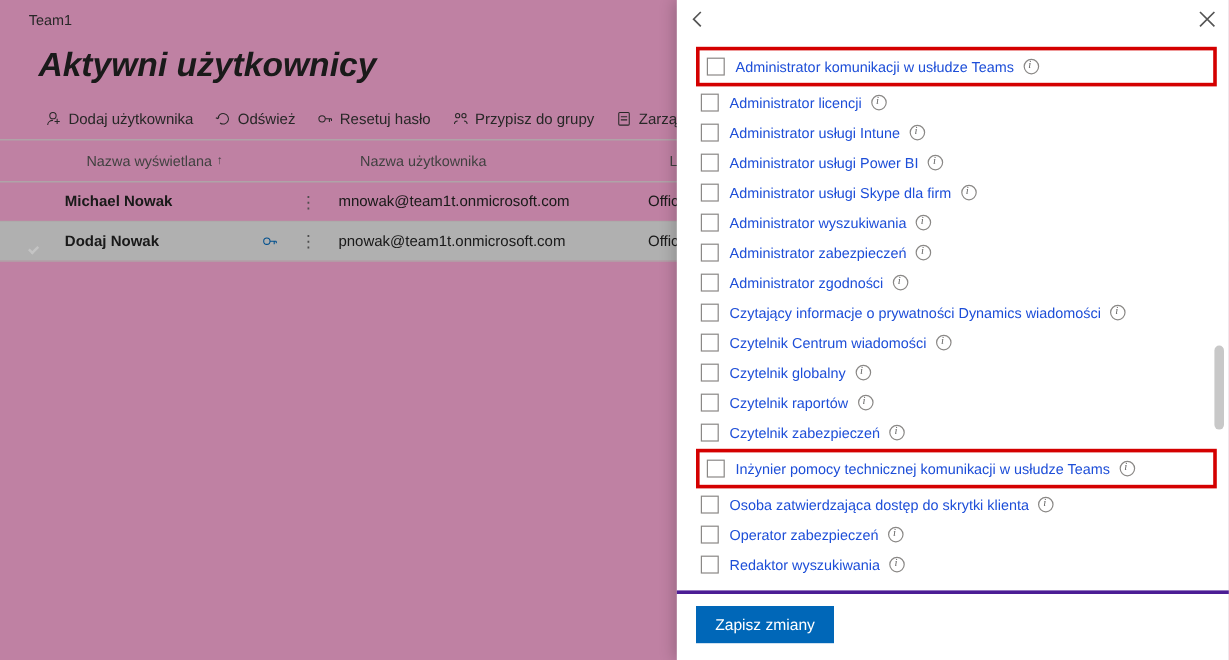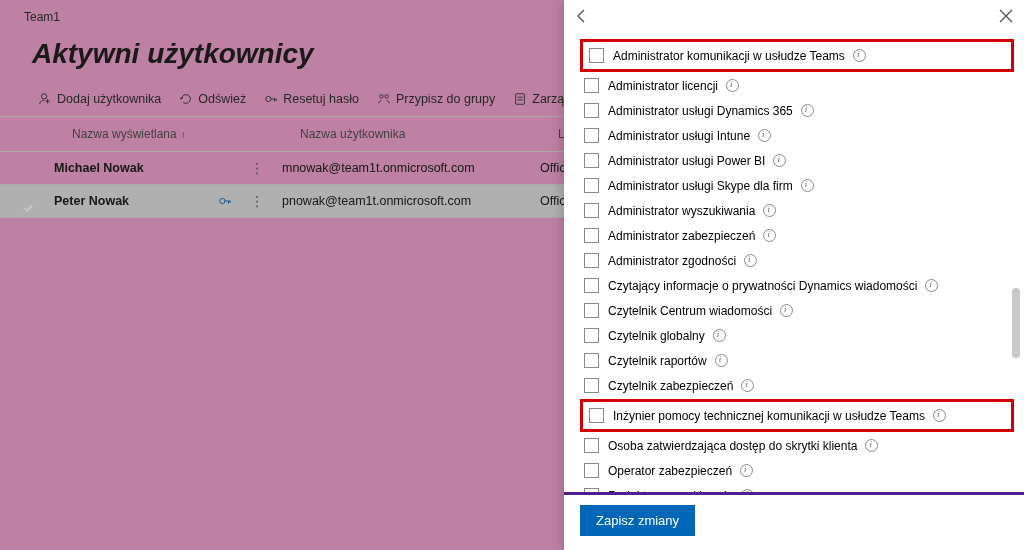--- a/index.html
+++ b/index.html
@@ -29,21 +29,21 @@
   .key-icon { width:14px; height:14px; }
   .more-dots { width:14px; text-align:center; color:#666; letter-spacing:0; line-height:6px; font-size:14px;}
   .arrow-up { font-size:10px; color:#555;}
 
   
   .panel { position:absolute; top:0; right:0; bottom:0; width:460px; background:#fff; z-index:10; box-shadow:-2px 0 12px rgba(0,0,0,0.2); display:flex; flex-direction:column;}
   .panel-top { height:30px; position:relative; flex:none;}
   .back-btn { position:absolute; left:8px; top:6px; width:20px; height:20px; cursor:pointer;}
   .close-btn { position:absolute; right:8px; top:6px; width:20px; height:20px; cursor:pointer;}
   .panel-scroll { flex:1; overflow-y:auto; padding:8px 10px 0 16px; }
-  .role { display:flex; align-items:center; padding:5px 4px; font-size:12px; color:#000000;}
+  .role { display:flex; align-items:center; padding:5px 4px; font-size:12px; color:#1d4ed8;}
   .role .cb { width:15px; height:15px; border:1px solid #8a8886; background:#fff; margin-right:9px; flex:none;}
   .role .info { margin-left:8px; width:13px; height:13px; border:1px solid #8a8886; border-radius:50%; position:relative; flex:none;}
   .role .info::after { content:"i"; font-style:italic; font-size:9px; font-family:Georgia,serif; color:#666; position:absolute; left:3px; top:-1px;}
   .role .lbl { white-space:nowrap; }
   .hlbox { border:3px solid #d40000; padding:1px 2px; margin:1px 0;}
   .panel-footer { flex:none; padding:10px 0 14px 16px; border-top:3px solid #4c1d95;}
   .save-btn { background:#0067b8; color:#fff; border:none; font-size:13px; padding:8px 16px; cursor:pointer;}
   .pscroll { position:absolute; right:4px; top:288px; width:8px; height:70px; background:#c8c8c8; border-radius:4px; z-index:11;}
 
   svg { display:block; }
@@ -126,21 +126,21 @@
           <span class="more-dots">⋮</span>
           <span style="width:14px"></span>
         </div>
         <div class="col-user">mnowak@team1t.onmicrosoft.com</div>
         <div class="col-lic">Office 3</div>
       </div>
       <div class="hr"></div>
       <div class="row selected">
         <div class="col-check"><span class="check-sel"></span></div>
         <div class="col-name">
-          <span class="name">Peter Nowak</span>
+          <span class="name">Dodaj Nowak</span>
           <span style="flex:1"></span>
           <span class="key-icon">
             <svg viewBox="0 0 16 16">
               <circle cx="5" cy="8" r="3" fill="none" stroke="#0067b8"></circle>
               <path d="M8 8h6M12 8v3M14 8v2" stroke="#0067b8"></path>
             </svg>
           </span>
           <span style="width:10px"></span>
           <span class="more-dots">⋮</span>
           <span style="width:14px"></span>
@@ -178,27 +178,20 @@
       <div>
         <div class="role">
           <span class="cb"></span>
           <span class="lbl">Administrator licencji</span>
           <span class="info"></span>
         </div>
       </div>
       <div>
         <div class="role">
           <span class="cb"></span>
-          <span class="lbl">Administrator usługi Dynamics 365</span>
-          <span class="info"></span>
-        </div>
-      </div>
-      <div>
-        <div class="role">
-          <span class="cb"></span>
           <span class="lbl">Administrator usługi Intune</span>
           <span class="info"></span>
         </div>
       </div>
       <div>
         <div class="role">
           <span class="cb"></span>
           <span class="lbl">Administrator usługi Power BI</span>
           <span class="info"></span>
         </div>

